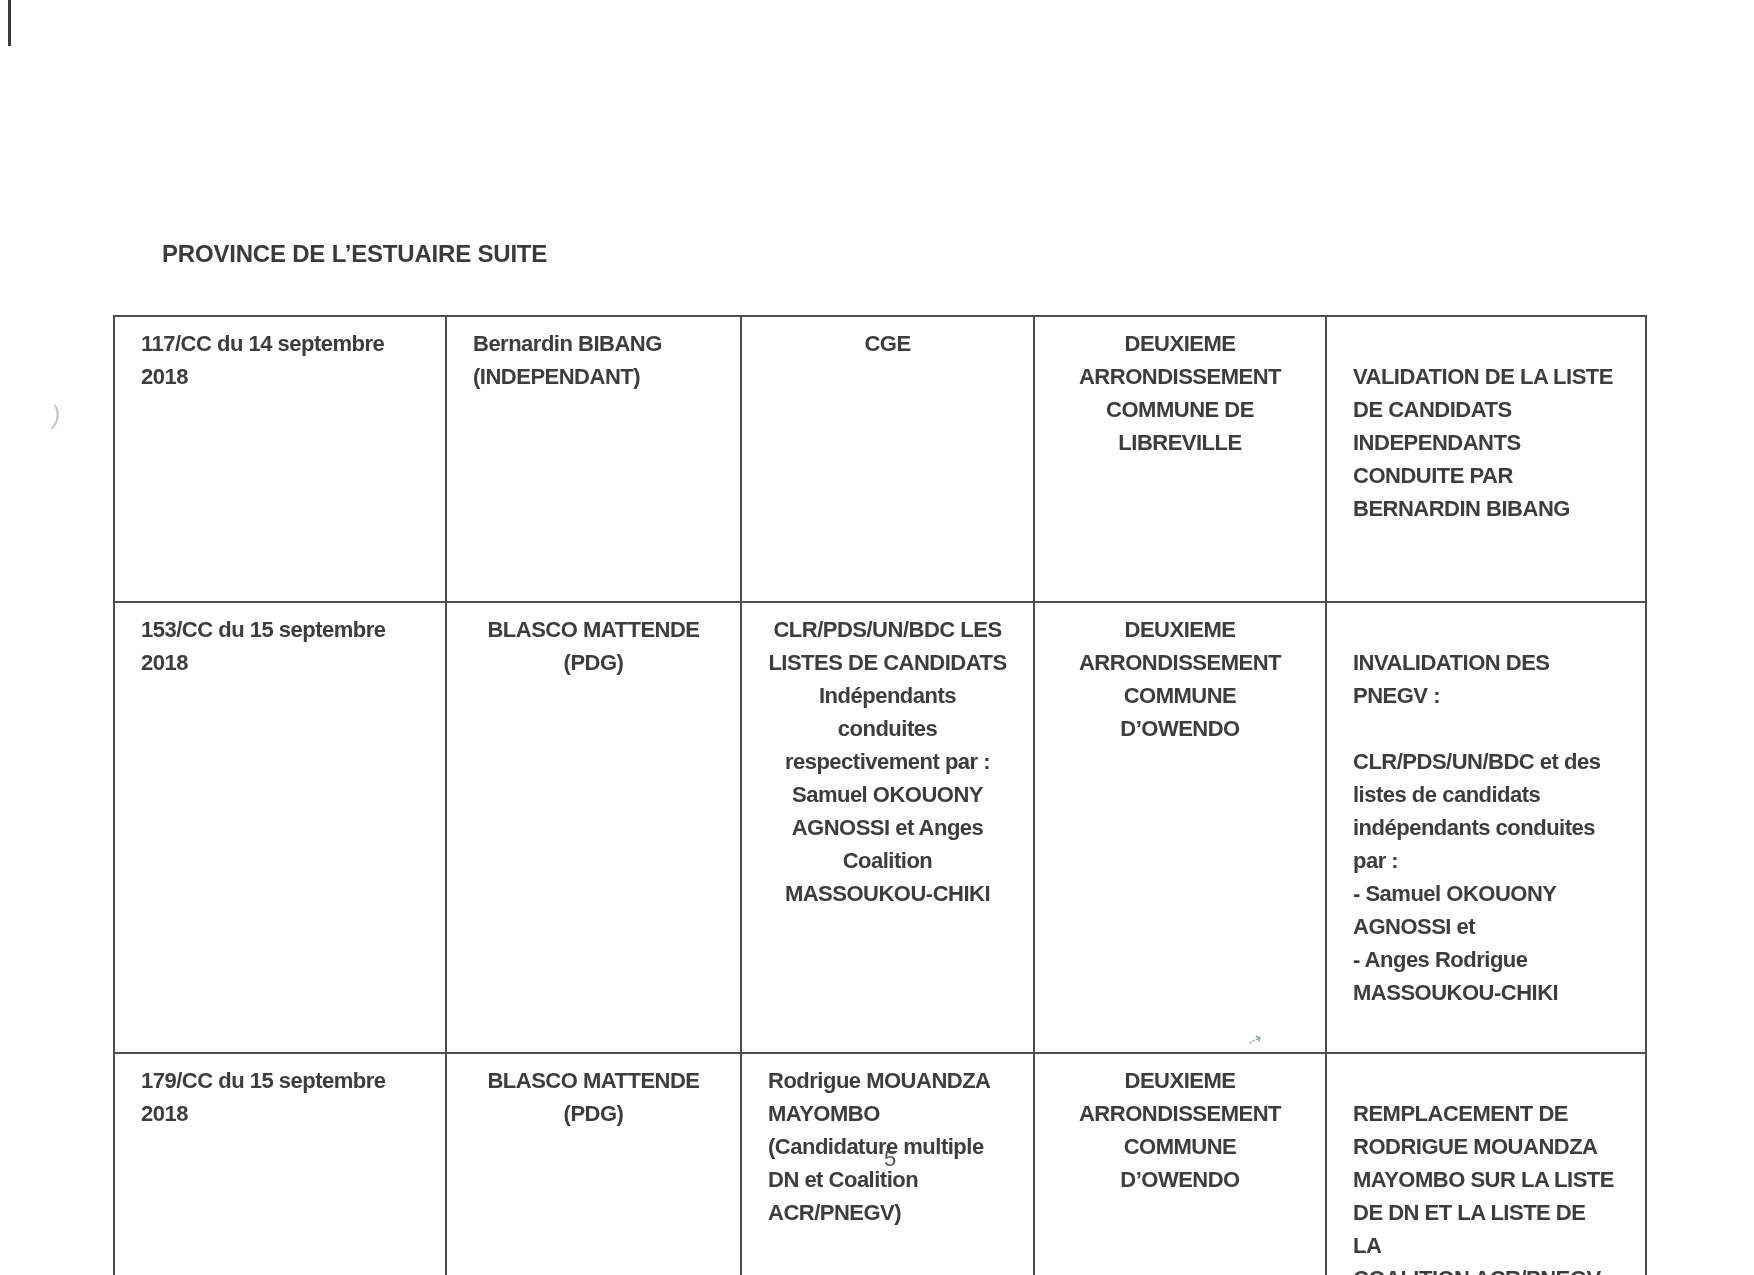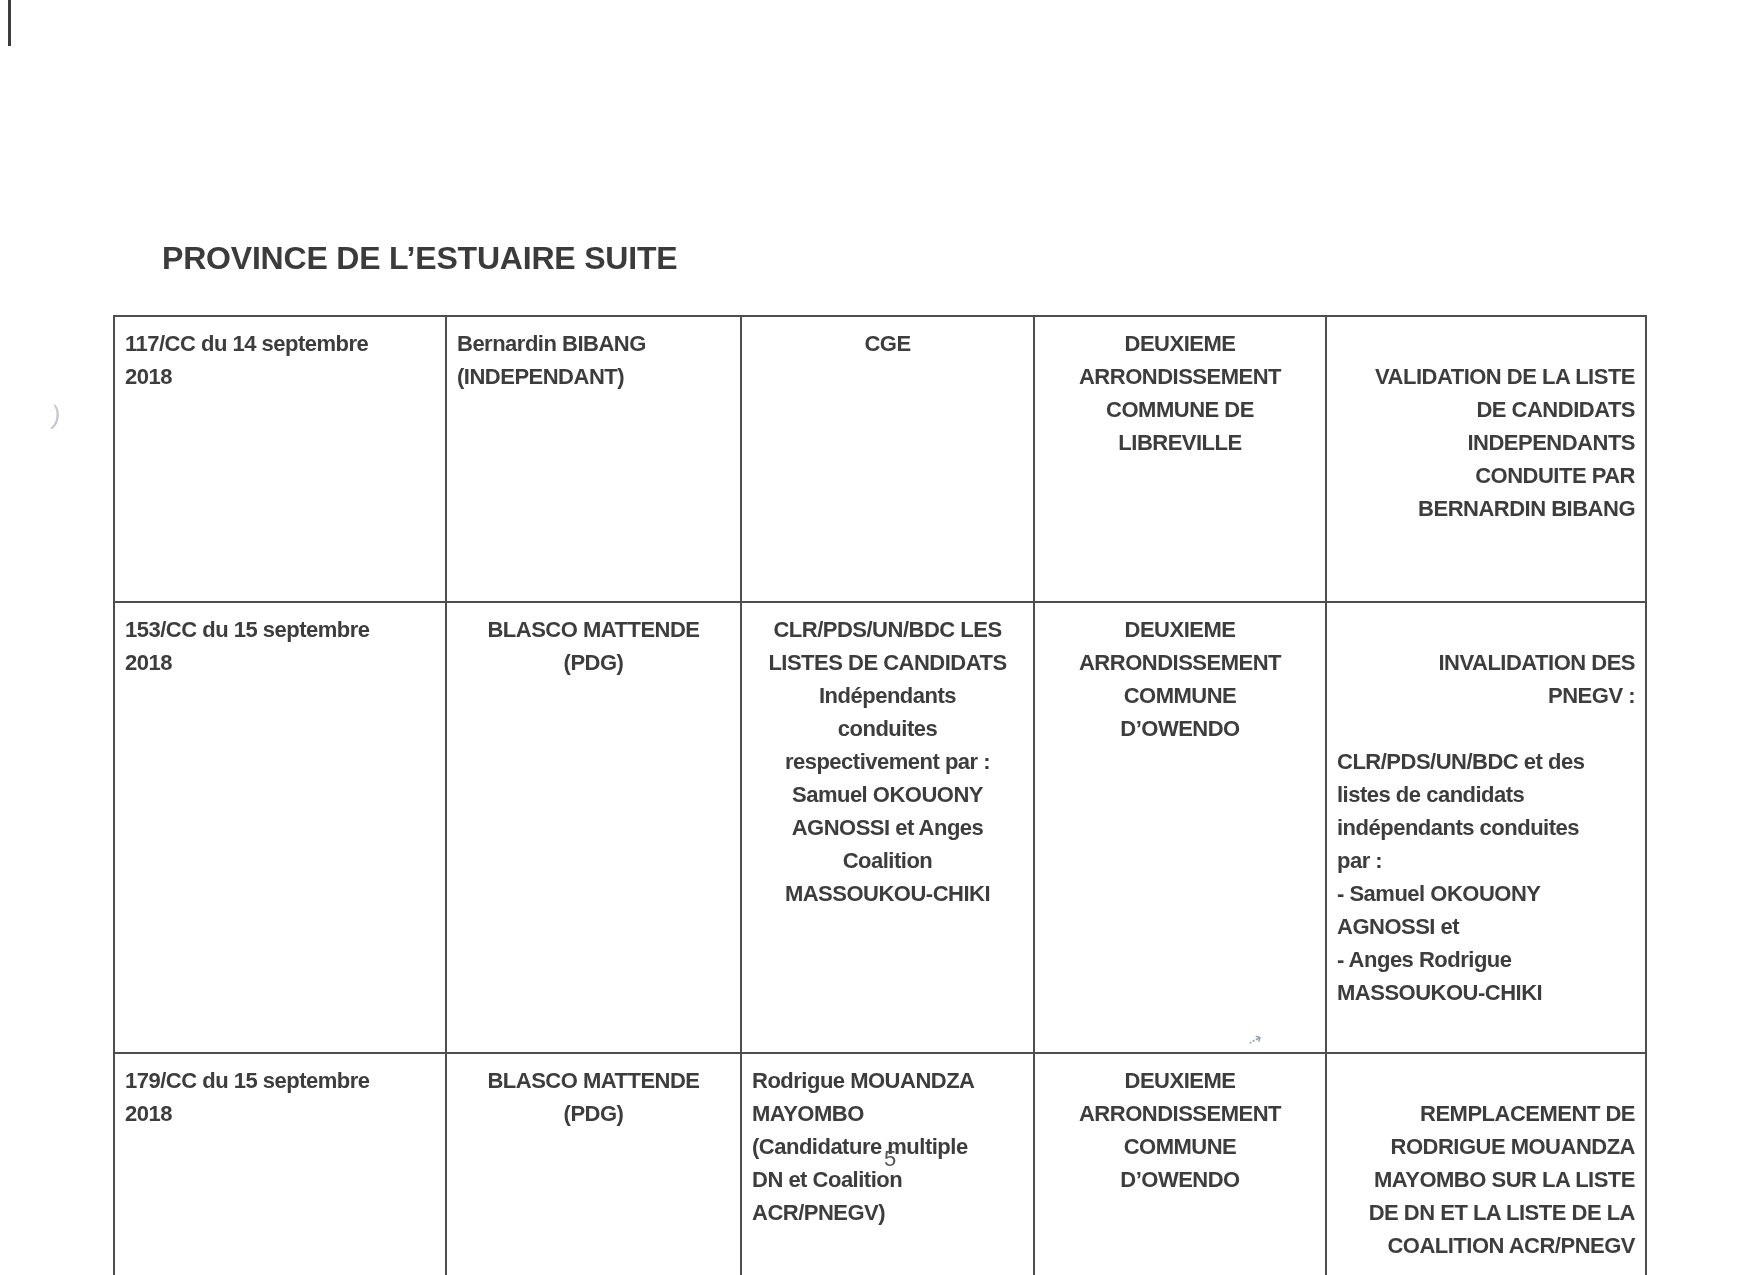--- a/index.html
+++ b/index.html
@@ -42,38 +42,38 @@
     color: #93a2b2;
     transform: rotate(-28deg);
     letter-spacing: -2px;
   }
 
   .doc-title {
     position: absolute;
     left: 162px;
     top: 240px;
     margin: 0;
-    font-size: 32px;
+    font-size: 24px;
     font-weight: 700;
     letter-spacing: -0.2px;
     color: #3b3b3b;
     white-space: pre;
   }
 
   table.decisions {
     position: absolute;
     left: 113px;
     top: 315px;
     border-collapse: collapse;
     table-layout: fixed;
   }
   table.decisions td {
     border: 2px solid #4e4e4e;
     vertical-align: top;
-    padding: 10px 10px;
+    padding: 10px 26px;
     font-size: 22px;
     font-weight: 700;
     line-height: 33px;
     letter-spacing: -0.5px;
     color: #3d3d3d;
     white-space: pre-line;
     overflow: hidden;
   }
   col.c1 { width: 332px; }
   col.c2 { width: 295px; }
@@ -90,21 +90,21 @@
   td.pt-36 { padding-top: 36px; }
   td.pl-14 { padding-left: 14px; }
 
   td.red {
     color: #c15f70;
     line-height: 34px;
     letter-spacing: -0.8px;
     padding-left: 6px;
     padding-right: 6px;
   }
-  td.red .dec-heading { text-align: right; white-space: pre-line; }
+  td.red .dec-heading { text-align: left; white-space: pre-line; }
   td.red .dec-details { text-align: left; white-space: pre-line; }
 
   .page-number {
     position: absolute;
     left: 884px;
     top: 1146px;
     font-size: 22px;
     color: #555555;
   }
 </style>

